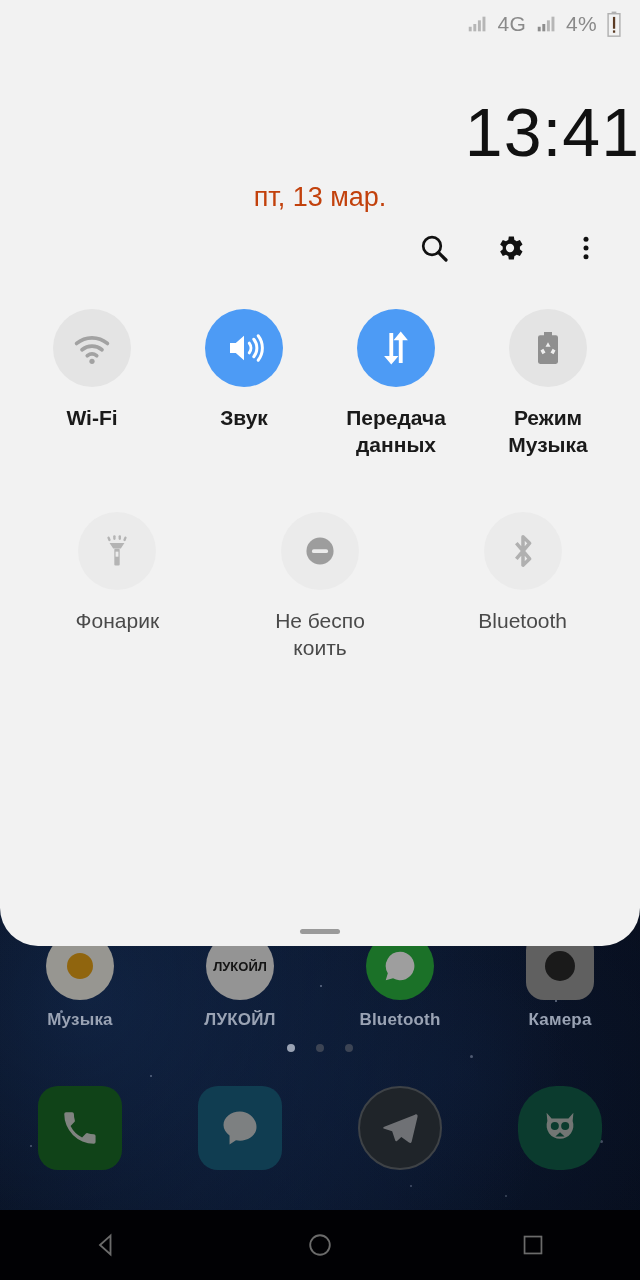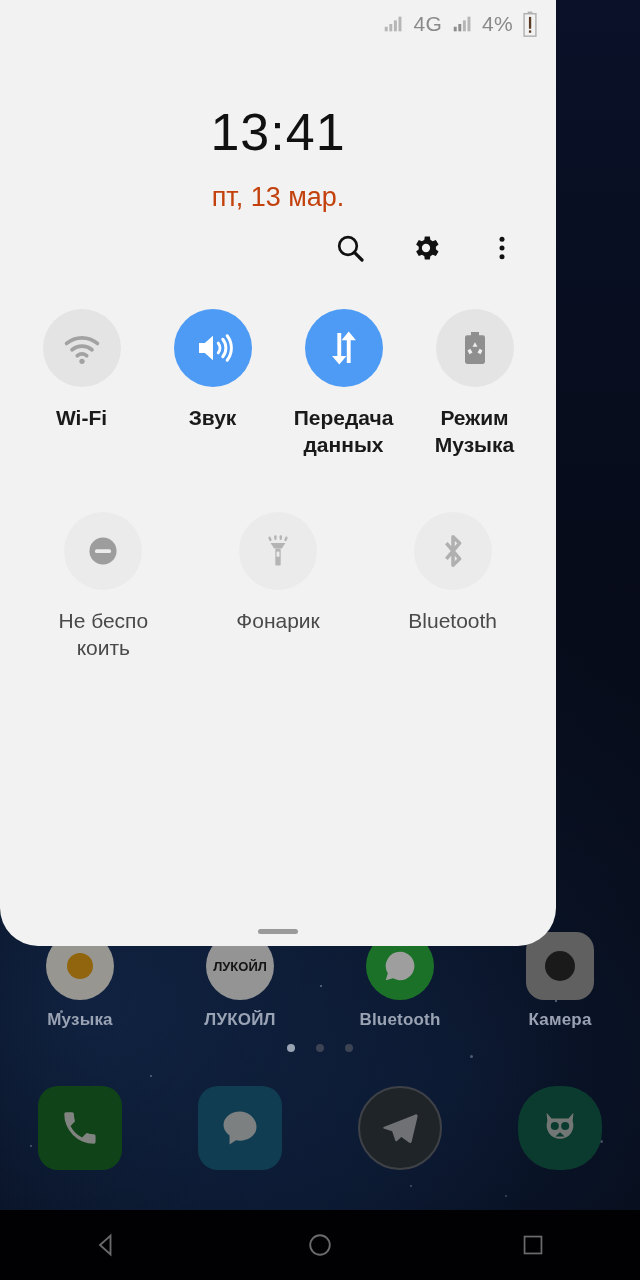--- a/index.html
+++ b/index.html
@@ -84,21 +84,21 @@
     height: 70px;
     background: #010104;
     display: flex; align-items: center; justify-content: space-around;
   }
   .nav-btn { width: 90px; height: 70px; display: flex; align-items: center; justify-content: center; }
 
   
   #qs-panel {
     position: absolute;
     top: 0; left: 0;
-    width: 556px; height: 946px;
+    width: 640px; height: 946px;
     background: #f2f2f2;
     border-bottom-left-radius: 38px;
     border-bottom-right-radius: 38px;
     overflow: hidden;
   }
 
   #statusbar {
     height: 48px;
     display: flex; align-items: center; justify-content: flex-end;
     padding-right: 18px;
@@ -108,24 +108,25 @@
     font-size: 21px;
     color: #8a8a8a;
     letter-spacing: .3px;
   }
 
   #clock-block {
     margin-top: 46px;
     text-align: center;
   }
   #clock {
-    font-size: 52px;
+    font-size: 68px;
     line-height: 76px;
     color: #111;
     letter-spacing: 1px;
+    text-align: right;
   }
   #date {
     margin-top: 12px;
     font-size: 27px;
     color: #c2410c;
   }
 
   #qs-actions {
     margin-top: 6px;
     display: flex; align-items: center; justify-content: flex-end;
@@ -369,45 +370,45 @@
             <path fill="#eeeeee" d="M12 8.6l1.5 2.6h-3zM9.2 12.4l1.3 2.3-1.8 1-1.2-2.2zM14.8 12.4l-1.3 2.3 1.8 1 1.2-2.2z"></path>
           </svg>
         </div>
         <div class="tile-label">Режим Музыка</div>
       </div>
     </div>
 
     <div class="tile-row" id="tile-row-2">
       <div class="tile dim">
         <div class="tile-circle">
-          <svg width="44" height="44" viewBox="0 0 24 24">
-            <circle cx="12" cy="12" r="7.4" fill="#9d9d9d"></circle>
-            <rect x="7.6" y="11" width="8.8" height="2.1" rx="1" fill="#ececec"></rect>
-          </svg>
-        </div>
-        <div class="tile-label">Не беспо коить</div>
-      </div>
-
-      <div class="tile dim">
-        <div class="tile-circle">
           <svg width="38" height="38" viewBox="0 0 24 24">
             <rect x="9.6" y="2" width="1.5" height="3" rx=".7" fill="#b4b4b4"></rect>
             <rect x="13" y="2" width="1.5" height="3" rx=".7" fill="#b4b4b4"></rect>
             <rect x="6.2" y="2.8" width="1.5" height="3" rx=".7" fill="#b4b4b4" transform="rotate(-22 7 4.3)"></rect>
             <rect x="16.3" y="2.8" width="1.5" height="3" rx=".7" fill="#b4b4b4" transform="rotate(22 17 4.3)"></rect>
             <path fill="#b4b4b4" d="M7.3 7h9.4l-2.3 3.4h-4.8z"></path>
             <rect x="10.3" y="10.6" width="3.4" height="10.6" rx=".7" fill="#b4b4b4"></rect>
             <rect x="11.1" y="12.4" width="1.8" height="3.2" fill="#ececec"></rect>
           </svg>
         </div>
         <div class="tile-label">Фонарик</div>
       </div>
 
       <div class="tile dim">
         <div class="tile-circle">
+          <svg width="44" height="44" viewBox="0 0 24 24">
+            <circle cx="12" cy="12" r="7.4" fill="#9d9d9d"></circle>
+            <rect x="7.6" y="11" width="8.8" height="2.1" rx="1" fill="#ececec"></rect>
+          </svg>
+        </div>
+        <div class="tile-label">Не беспо коить</div>
+      </div>
+
+      <div class="tile dim">
+        <div class="tile-circle">
           <svg width="40" height="40" viewBox="0 0 24 24">
             <path fill="none" stroke="#b0b0b0" stroke-width="2.1" stroke-linejoin="round" d="M8 7.3L16 16.7 12 20.5V3.5l4 3.8L8 16.7"></path>
           </svg>
         </div>
         <div class="tile-label">Bluetooth</div>
       </div>
 
     </div>
 
     <div id="drag-handle"></div>

